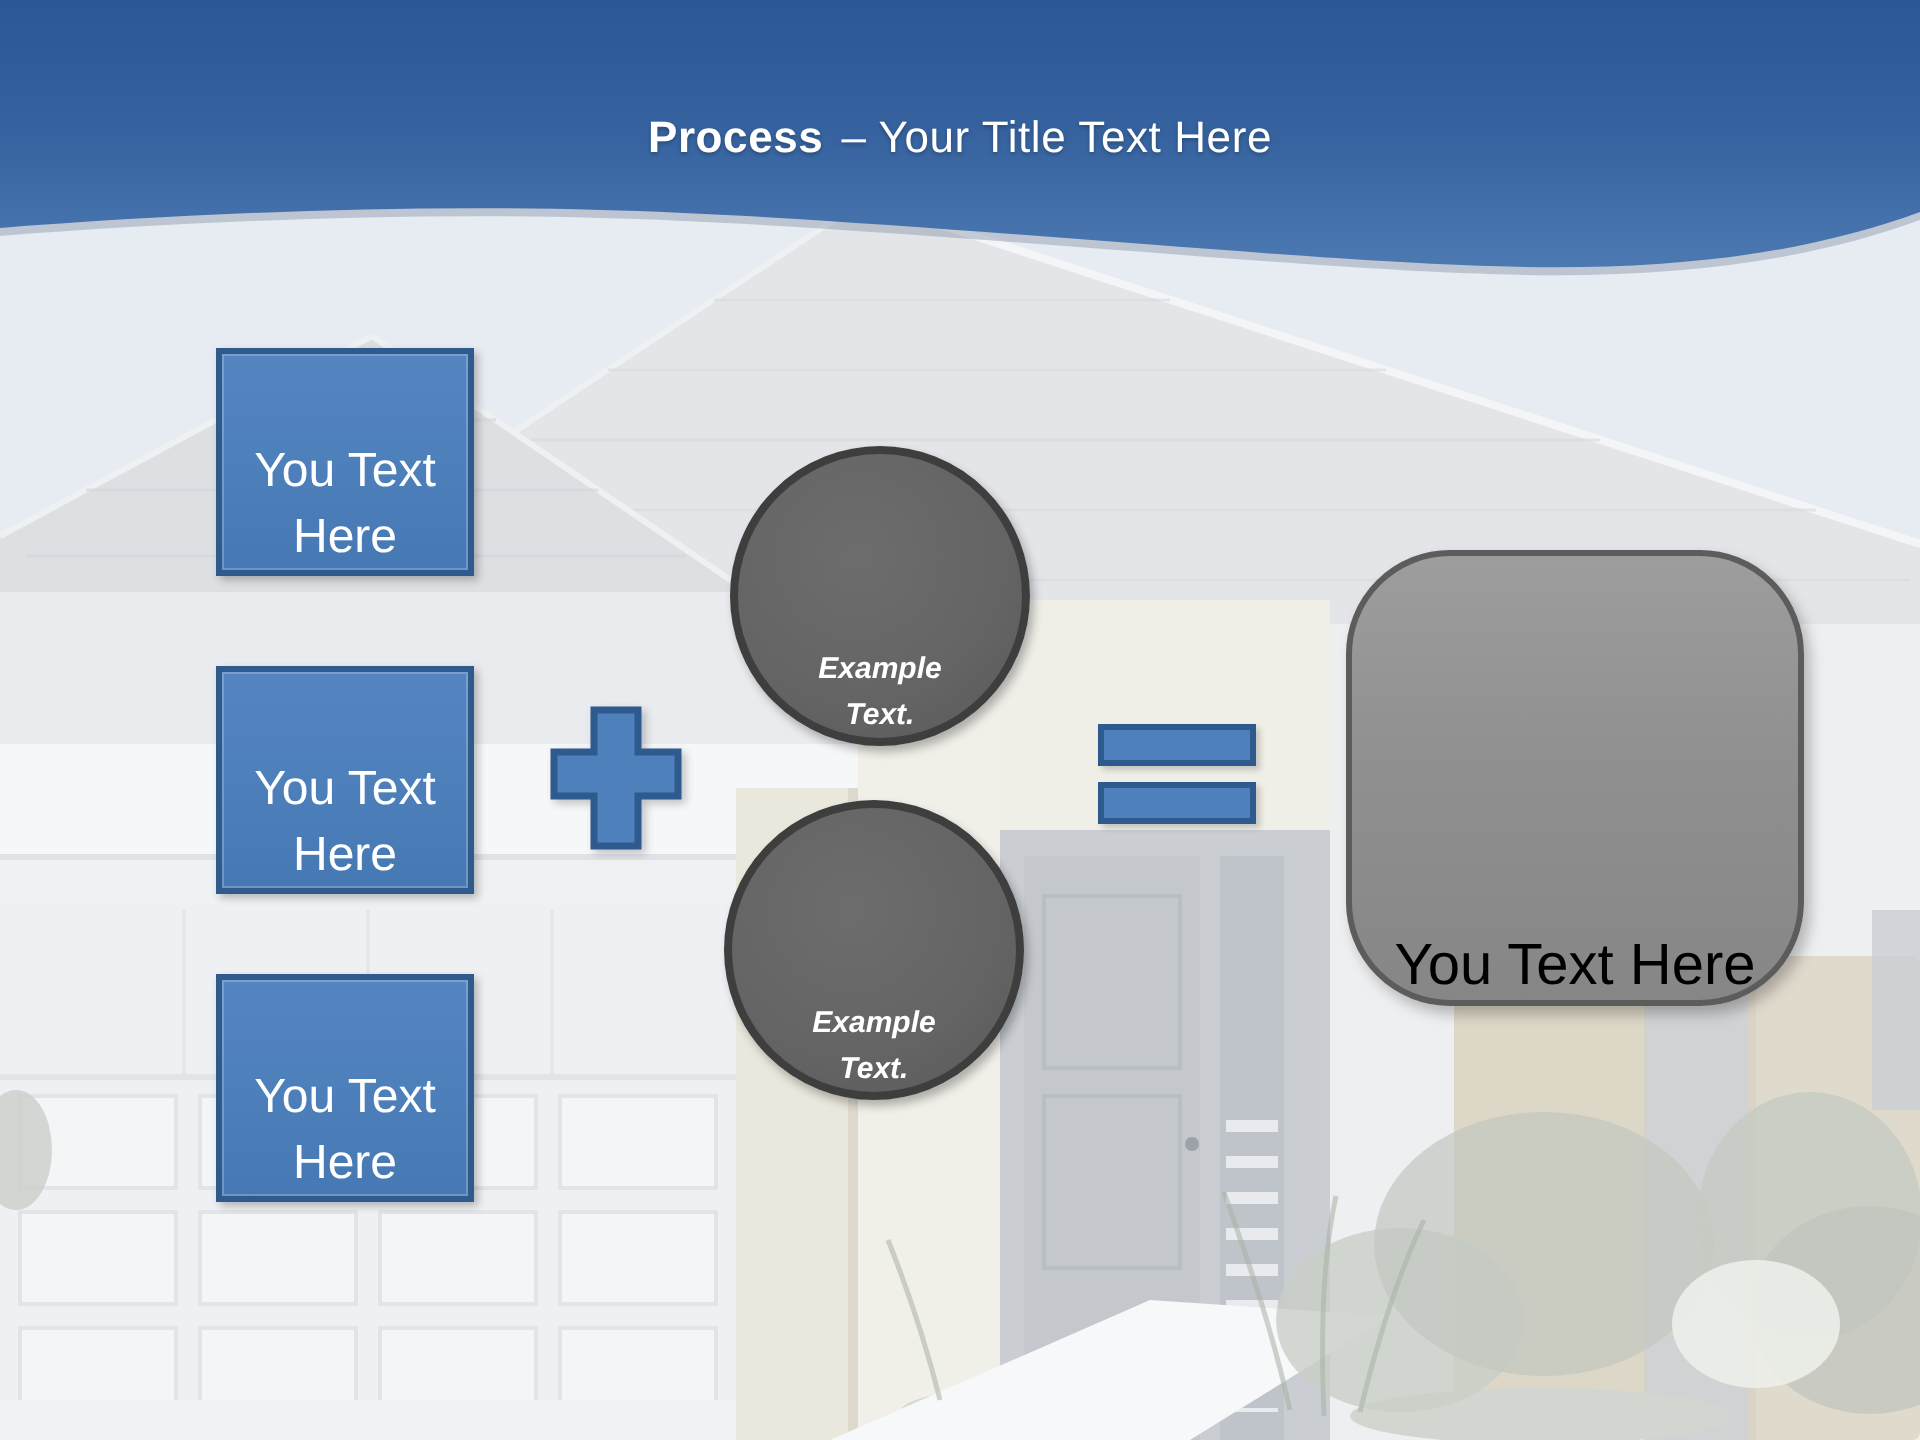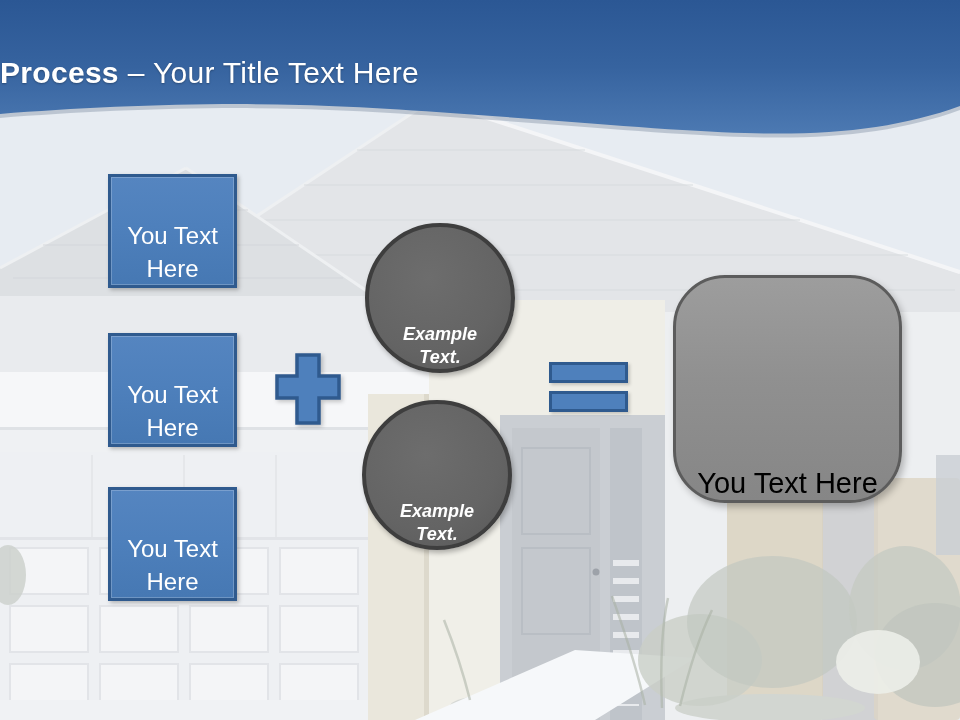--- a/index.html
+++ b/index.html
@@ -5,22 +5,22 @@
   * { margin:0; padding:0; box-sizing:border-box; }
   html,body { width:960px; height:720px; overflow:hidden; }
   body { font-family:"Liberation Sans", sans-serif; }
   .slide { position:relative; width:960px; height:720px; background:#eff1f3; overflow:hidden; }
 
   
   .bg-photo { position:absolute; top:0; left:0; width:960px; height:720px; z-index:0; }
 
   
   .header-wave { position:absolute; top:0; left:0; width:960px; height:150px; z-index:2; }
-  .slide-title { position:absolute; top:56px; left:0; width:960px; text-align:left; z-index:3;
-                 color:var(--title-color,#fff); font-size:30px; letter-spacing:.3px;
+  .slide-title { position:absolute; top:56px; left:0; width:960px; text-align:center; z-index:3;
+                 color:var(--title-color,#fff); font-size:22px; letter-spacing:.3px;
                  text-shadow:0 1px 2px rgba(0,0,0,.28); white-space:nowrap; }
   .slide-title .t-bold { font-weight:bold; }
   .slide-title .t-rest { font-weight:normal; margin-left:9px; }
 
   
   .shape { position:absolute; z-index:4; display:flex; align-items:flex-end; justify-content:center; text-align:center; }
 
   .input-box { left:108px; width:129px; height:114px;
     background:linear-gradient(180deg,#5585c0 0%, var(--accent-blue,#4E80BC) 45%, #4678b3 100%);
     border:3px solid var(--accent-blue-border,#2F5A8E);
@@ -29,21 +29,21 @@
   .input-box.b1 { top:174px; } .input-box.b2 { top:333px; } .input-box.b3 { top:487px; }
   .input-box .lbl { width:112px; }
 
   .plus-wrap { left:274px; top:352px; width:68px; height:74px; z-index:4; position:absolute;
                filter:drop-shadow(2px 2px 2px rgba(0,0,0,.22)); }
 
   .example-circle { width:150px; height:150px; border-radius:50%;
     background:radial-gradient(circle at 42% 36%, #6d6d6d 0%, var(--circle-fill,#646464) 60%, #585858 100%);
     border:4px solid var(--circle-border,#3E3E3E);
     box-shadow:2px 3px 5px rgba(0,0,0,.28);
-    color:#fff; font-weight:bold; font-style:italic; font-size:18px; line-height:23px; }
+    color:#fff; font-weight:bold; font-style:italic; font-size:15px; line-height:23px; }
   .example-circle.c1 { left:365px; top:223px; }
   .example-circle.c2 { left:362px; top:400px; }
   .example-circle .lbl { width:96px; }
 
   .equals-wrap { position:absolute; left:549px; top:362px; z-index:4; }
   .equals-bar { width:79px; height:21px; background:var(--accent-blue,#4E80BC);
     border:3px solid var(--accent-blue-border,#2F5A8E);
     box-shadow:2px 2px 3px rgba(0,0,0,.18); }
   .equals-bar + .equals-bar { margin-top:8px; }
 

